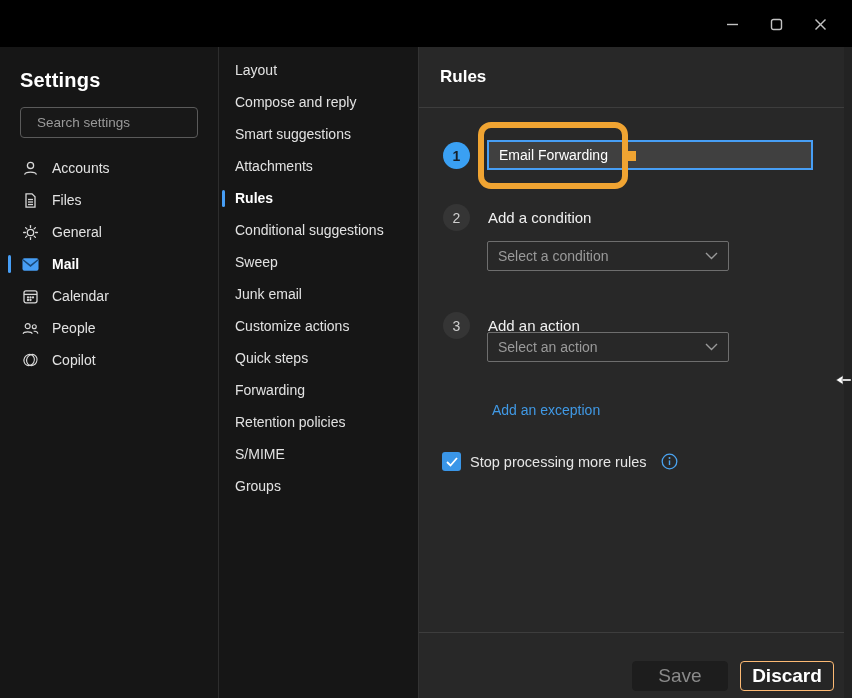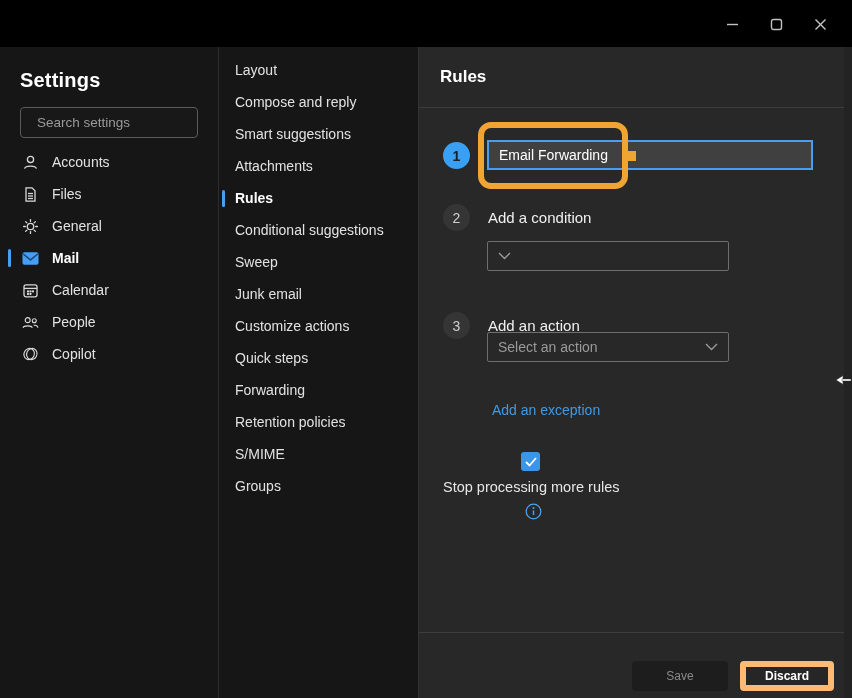--- a/index.html
+++ b/index.html
@@ -20,21 +20,21 @@
   
   .app { display:flex; height:651px; }
   
   .sidebar { width:219px; background:#161616; border-right:1px solid #2d2d2d; flex:none; }
   .settings-title { margin:22px 0 0 20px; font-size:20px; font-weight:bold; color:#fff; letter-spacing:.2px; }
   .search-box { margin:15px 20px 0 20px; height:31px; border:1px solid #5a5a5a; border-radius:4px;
     display:flex; align-items:center; padding:0 9px; gap:7px; background:#181818; }
   .search-box input { flex:1; background:transparent; border:none; outline:none; color:#cfcfcf;
     font-size:13.5px; font-family:"Liberation Sans",sans-serif; }
   .search-box input::placeholder { color:#9a9a9a; }
-  .side-nav { margin-top:8px; }
+  .side-nav { margin-top:14px; }
   .side-item { height:32px; display:flex; align-items:center; padding-left:22px; gap:13px;
     font-size:14px; color:#e2e2e2; position:relative; cursor:default; }
   .side-item .ic { width:17px; height:17px; display:flex; align-items:center; justify-content:center; }
   .side-item .ic svg { stroke:#d8d8d8; fill:none; }
   .side-item.active { font-weight:bold; color:#fff; }
   .side-item.active .bar { position:absolute; left:8px; top:7px; width:3px; height:18px;
     border-radius:2px; background:#479ef5; }
   
   .subnav { width:200px; background:#161616; border-right:1px solid #333; flex:none; padding-top:7px; }
   .sub-item { height:32px; display:flex; align-items:center; padding-left:16px; font-size:14px;
@@ -58,32 +58,32 @@
     padding:0 10px; font-family:"Liberation Sans",sans-serif; outline:none; }
   .annotation { position:absolute; left:59px; top:14px; width:150px; height:67px;
     border:6px solid #f0a432; border-radius:13px; pointer-events:none; z-index:5; }
   .annotation-nub { position:absolute; left:205px; top:43px; width:12px; height:10px;
     background:#f0a432; z-index:5; pointer-events:none; }
   .step-label { position:absolute; font-size:15px; color:#f0f0f0; }
   .dropdown { position:absolute; left:68px; width:242px; height:30px; border:1px solid #6e6e6e;
     border-radius:2px; display:flex; align-items:center; padding:0 10px; cursor:default; }
   .dropdown .ph { flex:1; font-size:14px; color:#9a9a9a; }
   .exception-link { position:absolute; left:73px; top:294px; font-size:14px; color:#4099e5; cursor:pointer; }
-  .checkbox-row { position:absolute; left:23px; top:344px; display:flex; align-items:center; gap:8px;flex-direction:column; }
+  .checkbox-row { position:absolute; left:23px; top:344px; display:flex; align-items:center; gap:8px; }
   .checkbox { width:19px; height:19px; border-radius:3px; background:#3a96e8;
     display:flex; align-items:center; justify-content:center; cursor:default; }
   .checkbox-label { font-size:14.5px; color:#e6e6e6; margin-left:1px; }
   .info-icon { margin-left:6px; display:flex; align-items:center; cursor:default; }
   .cursor-arrow { position:absolute; right:1px; top:325px; z-index:6; }
   .content-footer { height:66px; border-top:1px solid #3d3d3d; display:flex; align-items:center;
     justify-content:flex-end; gap:12px; padding-right:18px; flex:none; }
-  .btn { height:30px; border-radius:4px; font-size:12px; font-family:"Liberation Sans",sans-serif;
+  .btn { height:30px; border-radius:4px; font-size:19px; font-family:"Liberation Sans",sans-serif;
     display:flex; align-items:center; justify-content:center; cursor:default;margin-top:21px; }
   .btn-save { width:96px; background:#1d1d1d; border:1px solid #1d1d1d; color:#8a8a8a; }
-  .btn-discard { width:94px; background:#262626; border:6px solid #fdba74; color:#fff; font-weight:bold; }
+  .btn-discard { width:94px; background:#262626; border:1px solid #fdba74; color:#fff; font-weight:bold; }
 </style>
 </head>
 <body>
 
 <div class="window">
 
   <div class="titlebar">
     <div class="win-controls">
       <div class="win-btn">
         <svg width="13" height="13" viewBox="0 0 13 13">
@@ -267,20 +267,21 @@
         </div>
         <input class="rule-name-input" type="text" value="Email Forwarding" style="">
         <div class="annotation"></div>
         <div class="annotation-nub"></div>
 
         <div class="step-circle gray" style="left:24px; top:96px;">
           <span>2</span>
         </div>
         <div class="step-label" style="left:69px; top:101px;">Add a condition</div>
         <div class="dropdown" style="top:133px;">
+          <span class="ph">Select a condition</span>
           <svg width="13" height="8" viewBox="0 0 13 8">
             <polyline points="1,1 6.5,6.5 12,1" fill="none" stroke="#9a9a9a" stroke-width="1.4"></polyline>
           </svg>
         </div>
 
         <div class="step-circle gray" style="left:24px; top:204px;">
           <span>3</span>
         </div>
         <div class="step-label" style="left:69px; top:209px;">Add an action</div>
         <div class="dropdown" style="top:224px;">

